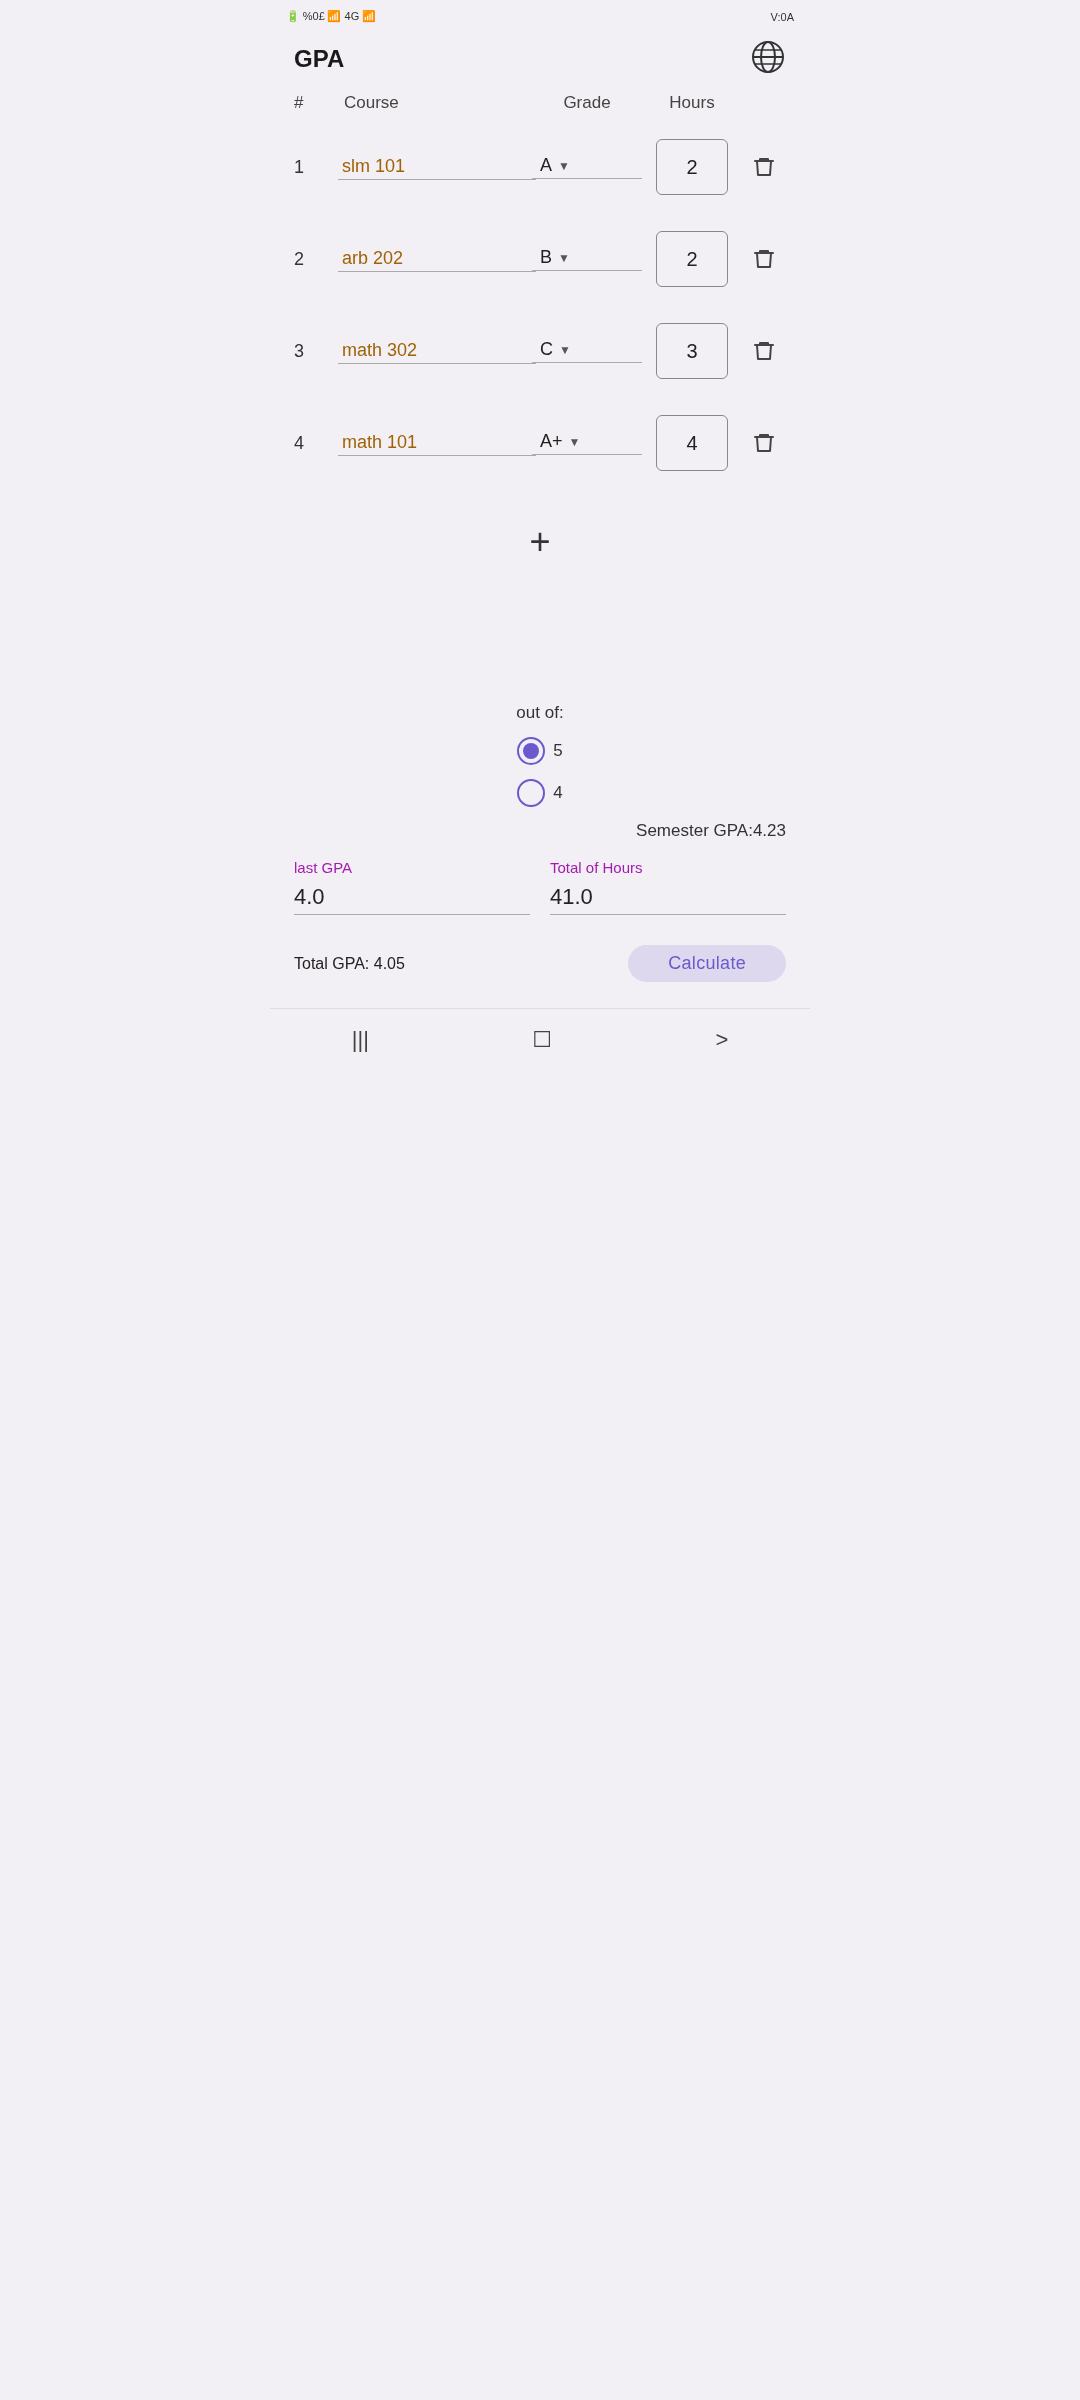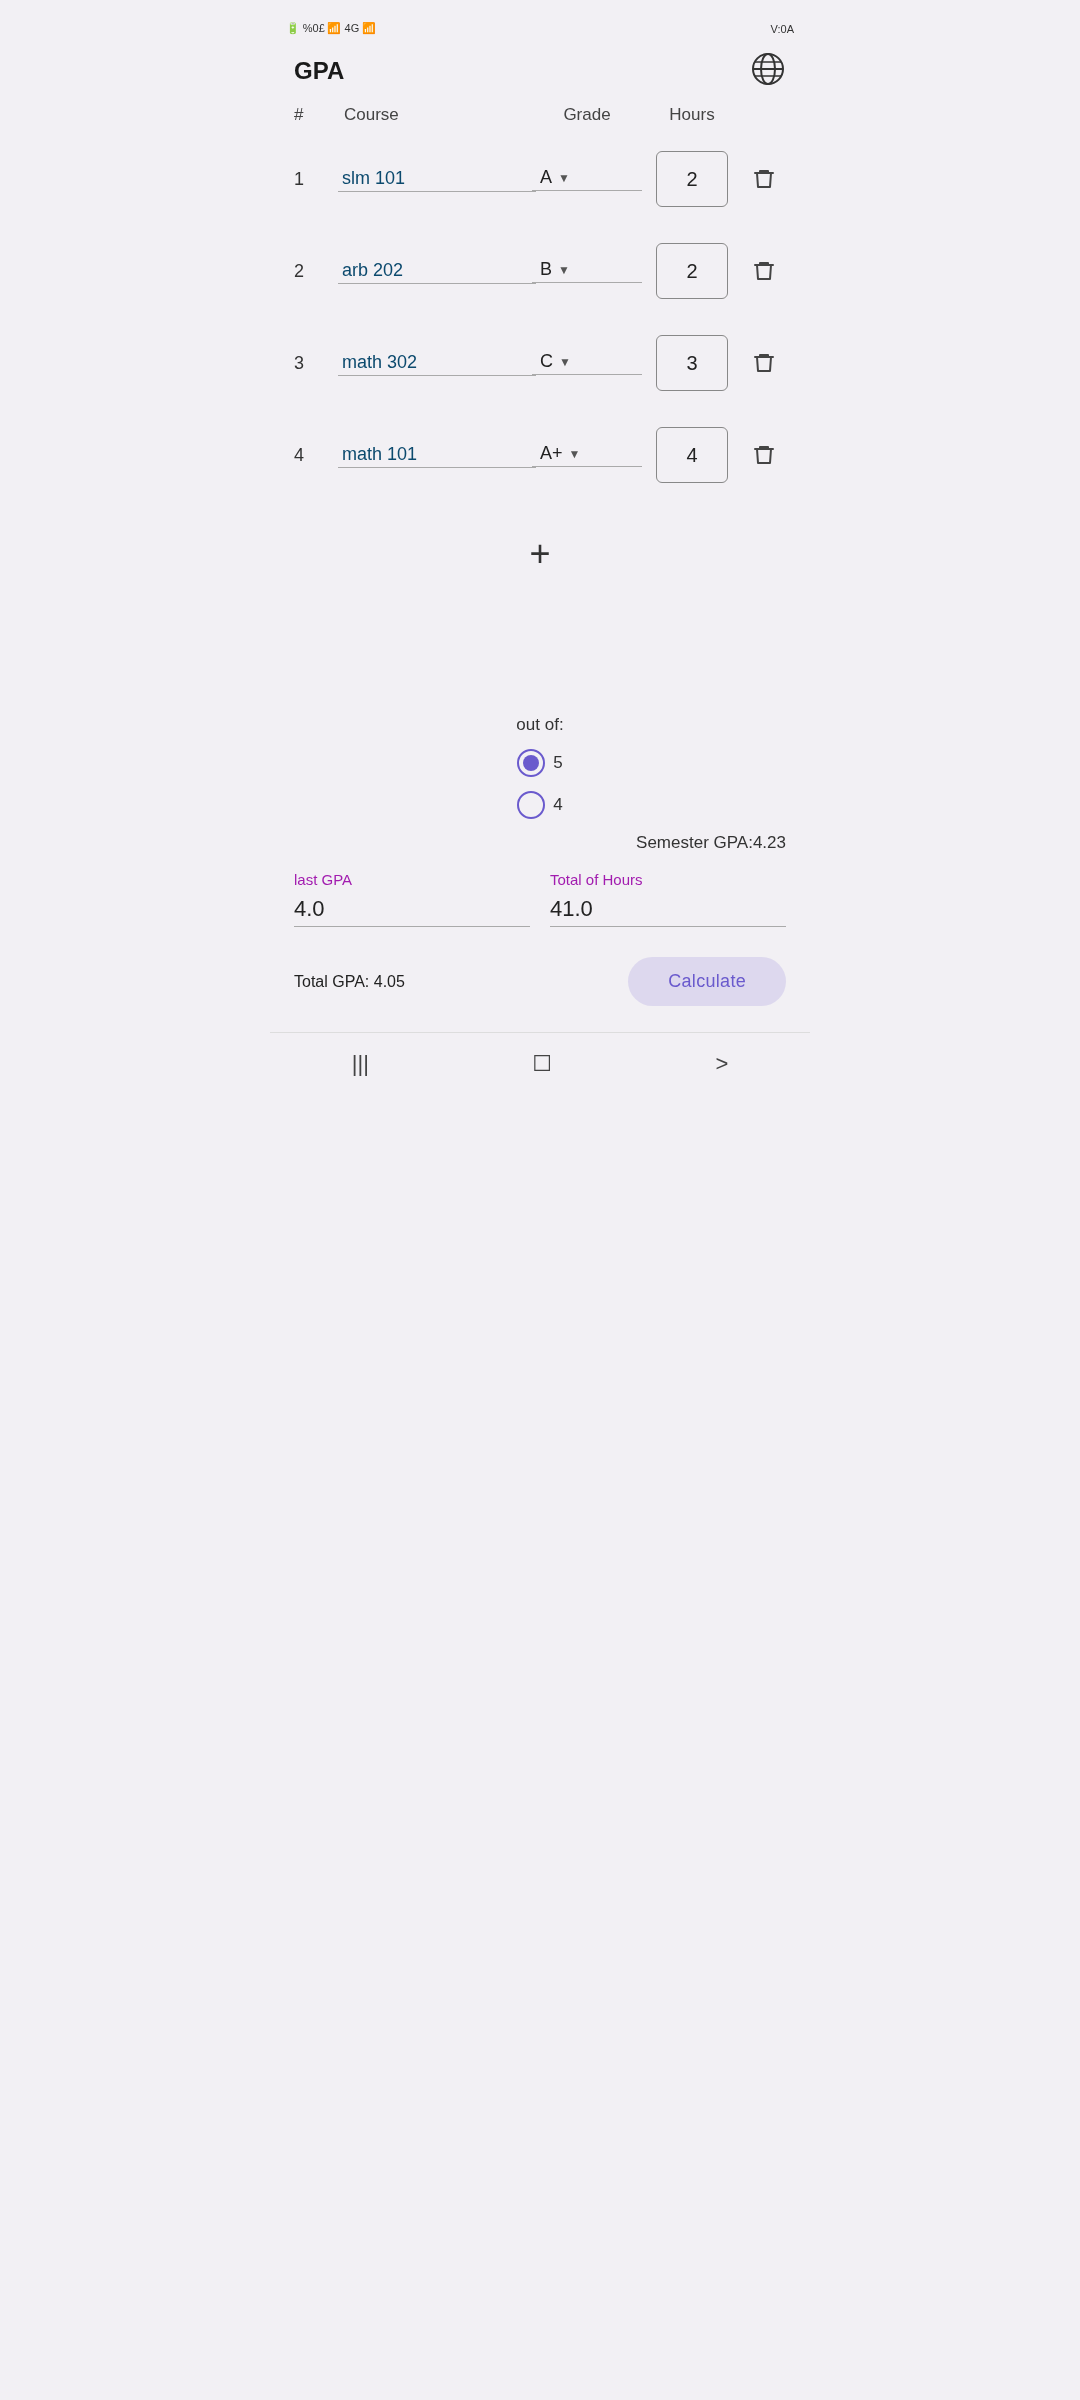--- a/index.html
+++ b/index.html
@@ -11,21 +11,21 @@
       width: 540px;
       min-height: 1200px;
       margin: 0 auto;
       color: #222;
     }
 
     .status-bar {
       display: flex;
       justify-content: space-between;
       align-items: center;
-      padding: 22px 16px 6px;
+      padding: 10px 16px 6px;
       font-size: 11px;
       color: #333;
       gap: 21px;
     }
 
     .status-left { display: flex; align-items: center; gap: 4px; }
     .status-right { display: flex; align-items: center; gap: 4px; }
 
     .header {
       display: flex;
@@ -72,21 +72,21 @@
     }
 
     .row-num {
       font-size: 18px;
       color: #333;
       text-align: left;
     }
 
     .course-name-input {
       font-size: 18px;
-      color: #0c4a6e;
+      color: #a16207;
       background: transparent;
       border: none;
       border-bottom: 1.5px solid #aaa;
       outline: none;
       width: 100%;
       padding: 2px 4px;
       margin-left: 4px;
     }
 
     .grade-selector {
@@ -244,21 +244,21 @@
       align-items: center;
       justify-content: space-between;
       padding: 20px 0 16px;
     }
 
     .calculate-btn {
       background: #ddd8ee;
       color: #6a5acd;
       border: none;
       border-radius: 30px;
-      padding: 14px 40px;
+      padding: 8px 40px;
       font-size: 18px;
       font-weight: 500;
       cursor: pointer;
       letter-spacing: 0.3px;
     }
 
     .nav-bar {
       display: flex;
       justify-content: space-around;
       align-items: center;

